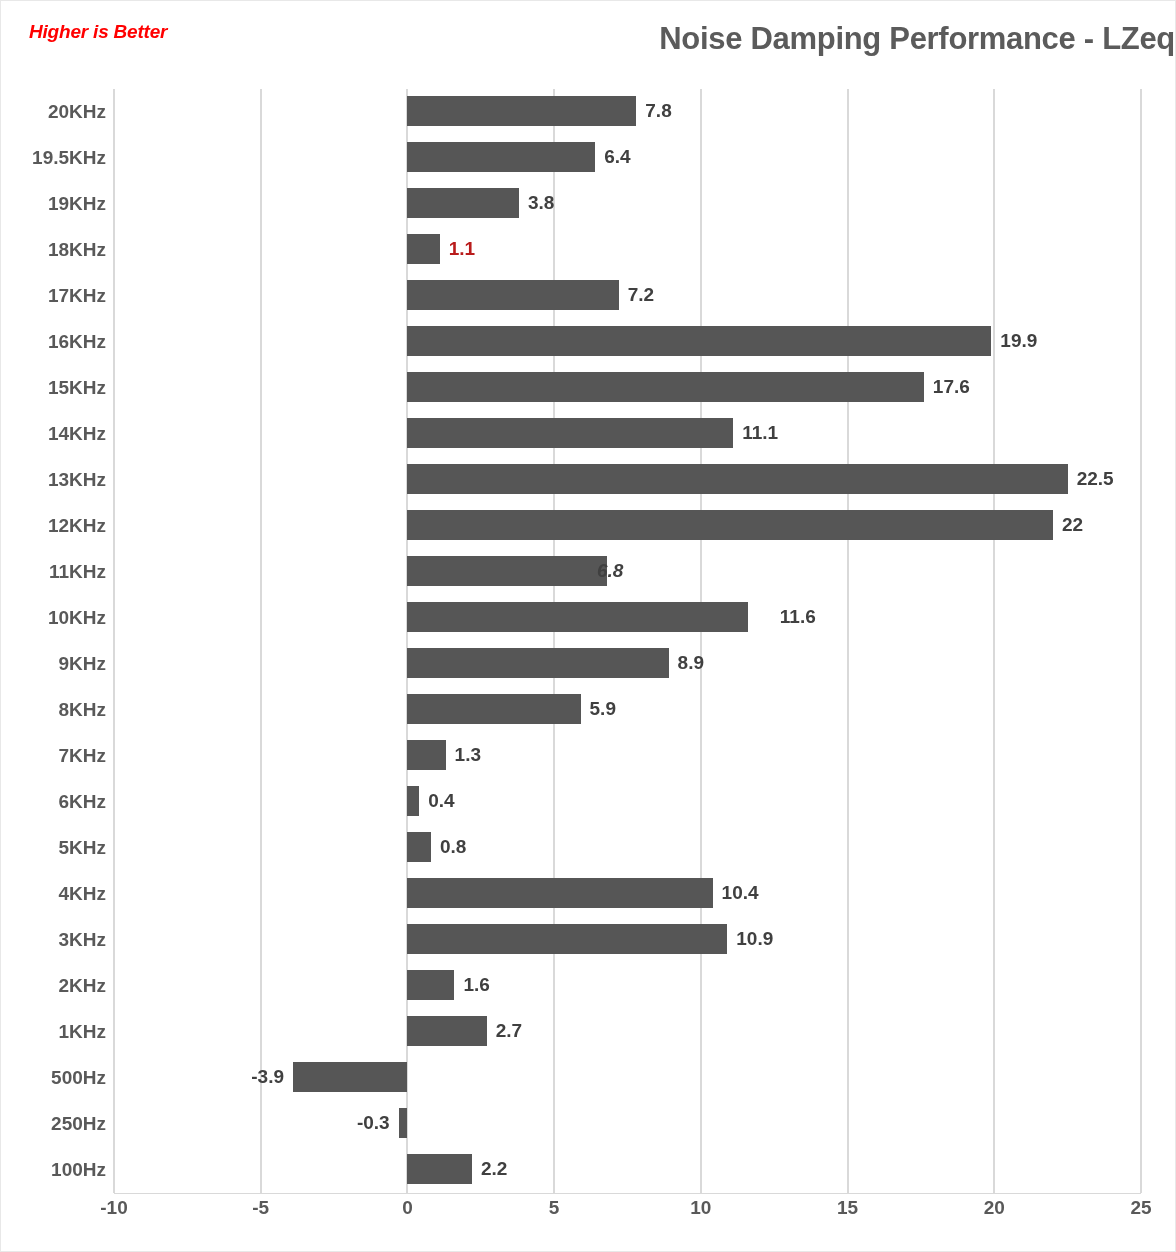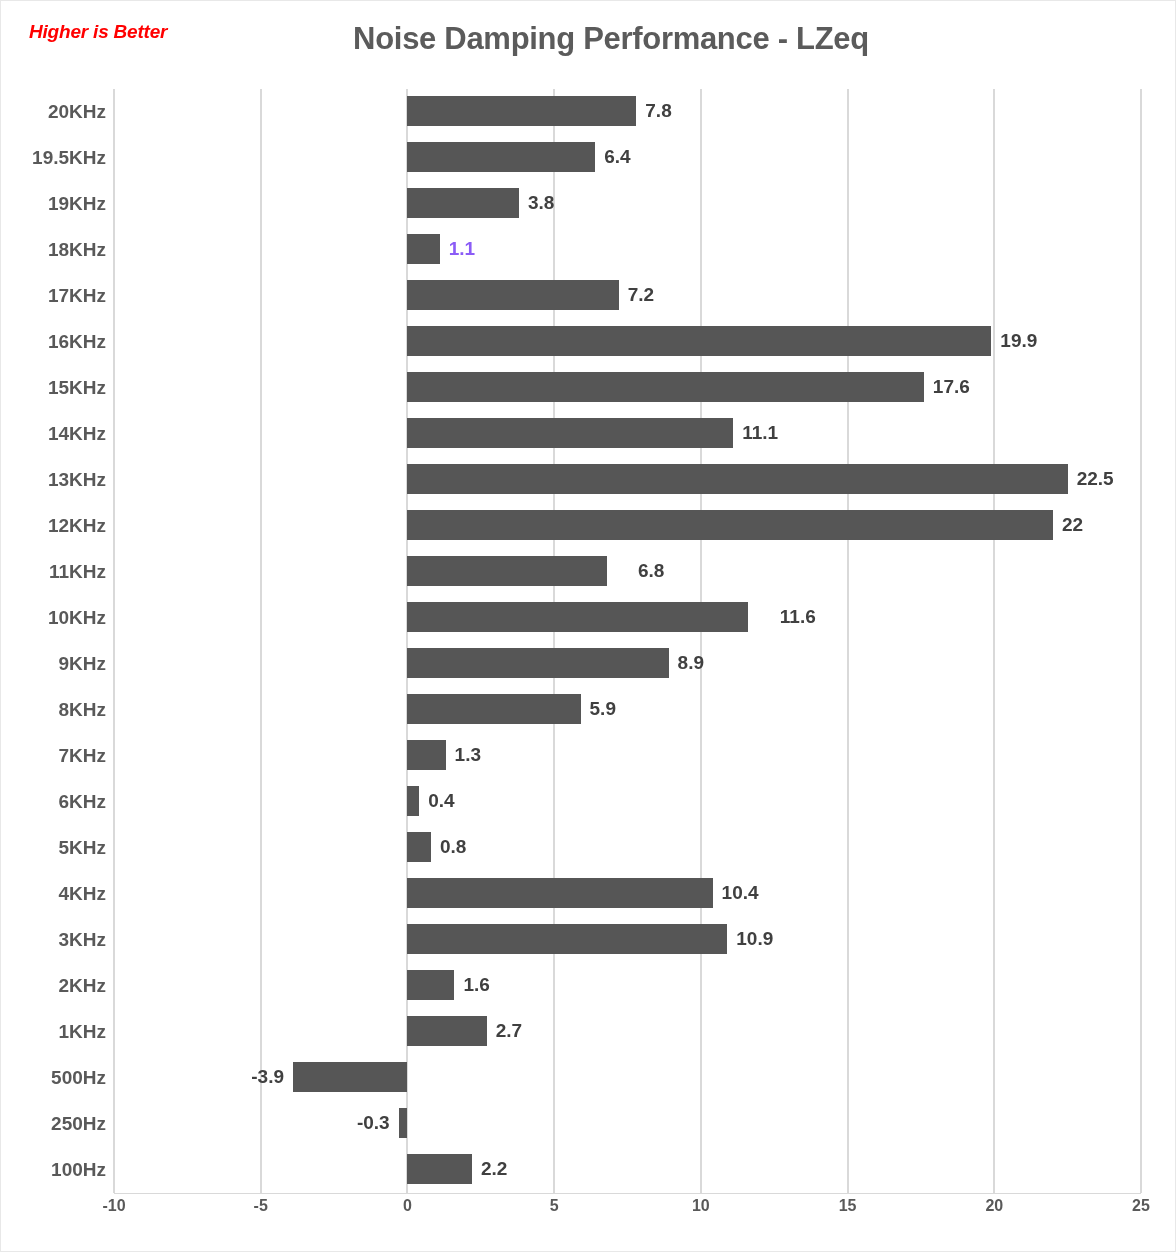--- a/index.html
+++ b/index.html
@@ -30,21 +30,21 @@
     color: #ff0000;
     white-space: nowrap;
     letter-spacing: -0.2px;
   }
   
   #chart-title {
     position: absolute;
     left: 0;
     right: 0;
     top: 20px;
-    text-align: center;
+    text-align: right;
     font-size: 31px;
     font-weight: bold;
     color: #5b5b5b;
     letter-spacing: -0.3px;
     padding-left: 46px;
     box-sizing: border-box;
   }
   
   #plot-area {
     position: absolute;
@@ -114,21 +114,21 @@
     position: absolute;
     left: 113px;
     top: 1196px;
     width: 1027px;
     height: 34px;
   }
   .xlabel {
     position: absolute;
     top: 0;
     transform: translateX(-50%);
-    font-size: 16px;
+    font-size: 19px;
     font-weight: bold;
     color: #595959;
     white-space: nowrap;
   }
   #axis-baseline {
     position: absolute;
     left: 113px;
     top: 1192px;
     width: 1027px;
     height: 1px;
@@ -190,21 +190,21 @@
         <div class="cat-row" style="top: 46px; height: 46px;">
           <div class="bar" style="left: 293.429px; width: 187.794px; background: rgb(86, 86, 86);"></div>
           <div class="bar-label pos" style="color: rgb(64, 64, 64); left: 481.223px;">6.4</div>
         </div>
         <div class="cat-row" style="top: 92px; height: 46px;">
           <div class="bar" style="left: 293.429px; width: 111.503px; background: rgb(86, 86, 86);"></div>
           <div class="bar-label pos" style="color: rgb(64, 64, 64); left: 404.931px;">3.8</div>
         </div>
         <div class="cat-row" style="top: 138px; height: 46px;">
           <div class="bar" style="left: 293.429px; width: 32.2771px; background: rgb(86, 86, 86);"></div>
-          <div class="bar-label pos" style="color: #8b5cf6; left: 325.706px;">1.1</div>
+          <div class="bar-label pos" style="color: #b91c1c; left: 325.706px;">1.1</div>
         </div>
         <div class="cat-row" style="top: 184px; height: 46px;">
           <div class="bar" style="left: 293.429px; width: 211.269px; background: rgb(86, 86, 86);"></div>
           <div class="bar-label pos" style="color: rgb(64, 64, 64); left: 504.697px;">7.2</div>
         </div>
         <div class="cat-row" style="top: 230px; height: 46px;">
           <div class="bar" style="left: 293.429px; width: 583.923px; background: rgb(86, 86, 86);"></div>
           <div class="bar-label pos" style="color: rgb(64, 64, 64); left: 877.351px;">19.9</div>
         </div>
         <div class="cat-row" style="top: 276px; height: 46px;">
@@ -218,21 +218,21 @@
         <div class="cat-row" style="top: 368px; height: 46px;">
           <div class="bar" style="left: 293.429px; width: 660.214px; background: rgb(86, 86, 86);"></div>
           <div class="bar-label pos" style="color: rgb(64, 64, 64); left: 953.643px;">22.5</div>
         </div>
         <div class="cat-row" style="top: 414px; height: 46px;">
           <div class="bar" style="left: 293.429px; width: 645.543px; background: rgb(86, 86, 86);"></div>
           <div class="bar-label pos" style="color: rgb(64, 64, 64); left: 938.971px;">22</div>
         </div>
         <div class="cat-row" style="top: 460px; height: 46px;">
           <div class="bar" style="left: 293.429px; width: 199.531px; background: rgb(86, 86, 86);"></div>
-          <div class="bar-label pos" style="color: rgb(64, 64, 64); left: 515px;">6.8</div>
+          <div class="bar-label pos" style="color: rgb(64, 64, 64); left: 474px; font-style: italic;">6.8</div>
         </div>
         <div class="cat-row" style="top: 506px; height: 46px;">
           <div class="bar" style="left: 293.429px; width: 340.377px; background: rgb(86, 86, 86);"></div>
           <div class="bar-label pos" style="color: rgb(64, 64, 64); left: 633.806px; padding-left: 32px;">11.6</div>
         </div>
         <div class="cat-row" style="top: 552px; height: 46px;">
           <div class="bar" style="left: 293.429px; width: 261.151px; background: rgb(86, 86, 86);"></div>
           <div class="bar-label pos" style="color: rgb(64, 64, 64); left: 554.58px;">8.9</div>
         </div>
         <div class="cat-row" style="top: 598px; height: 46px;">

